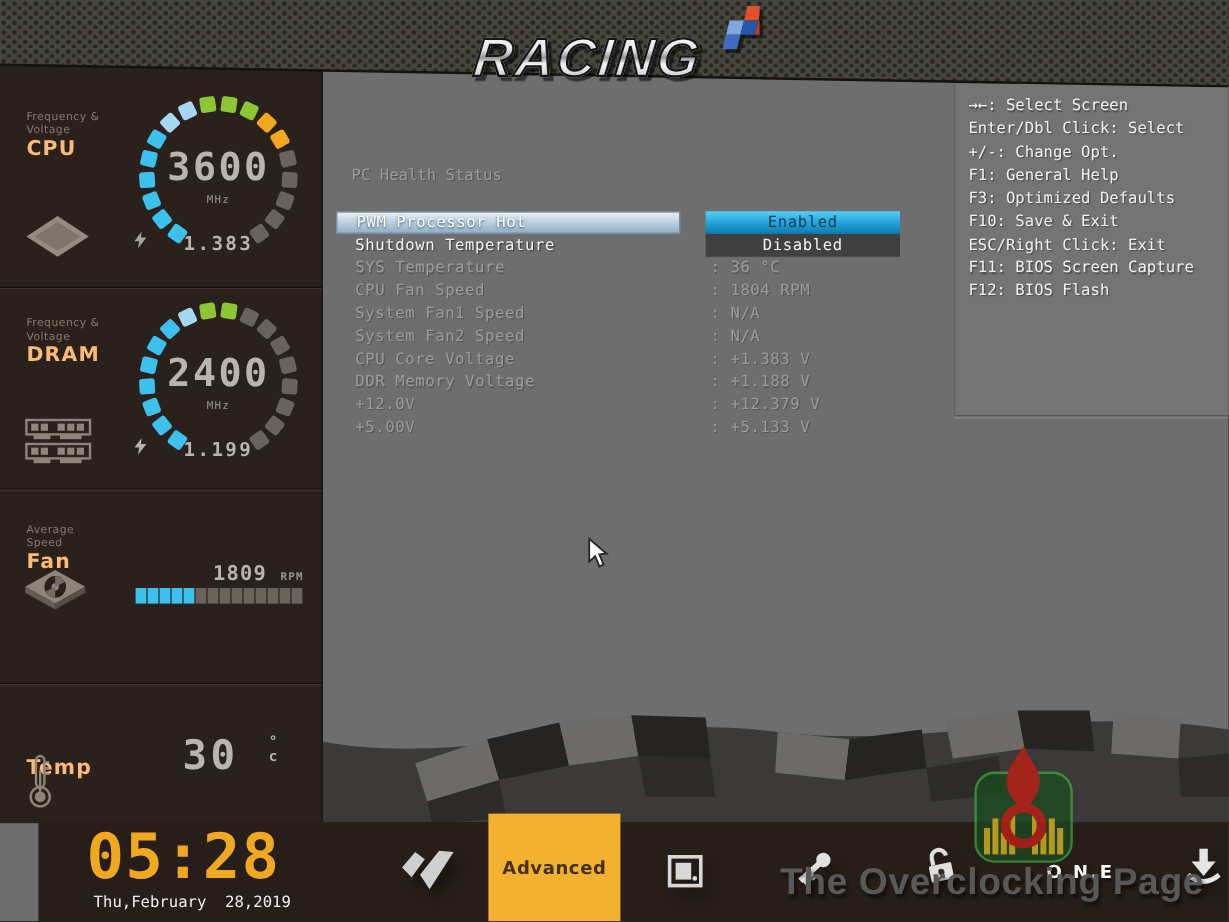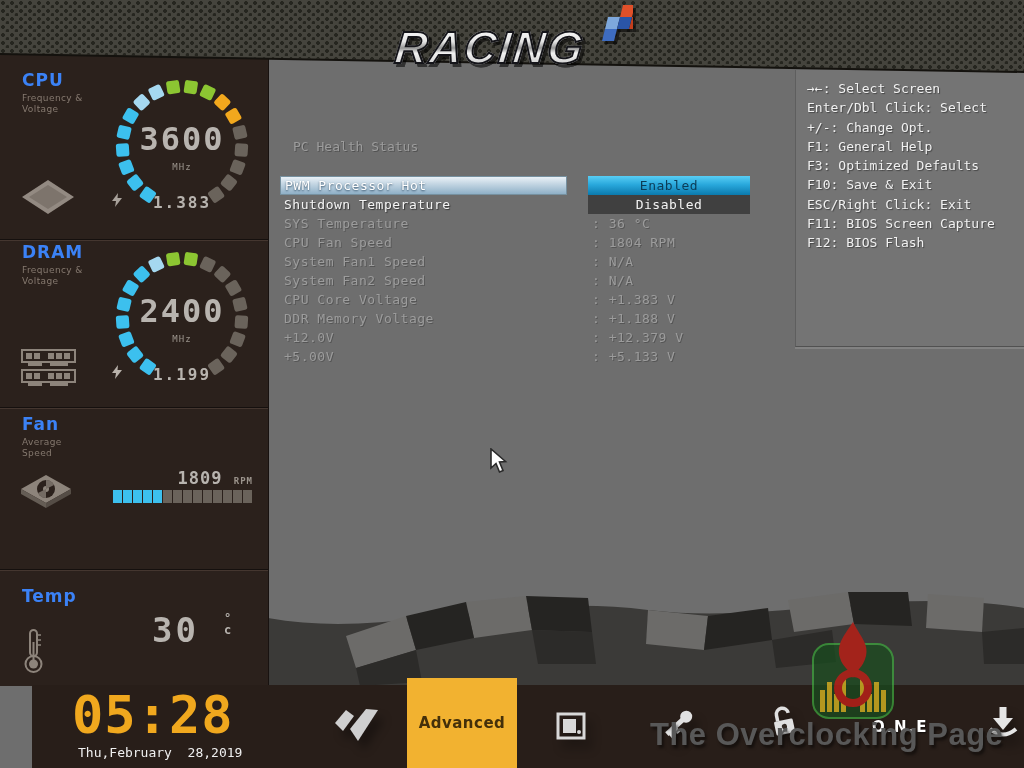--- a/index.html
+++ b/index.html
@@ -23,21 +23,21 @@
     -webkit-background-clip:text;background-clip:text;color:transparent;
     -webkit-text-stroke:2px #15151a;padding:0 4px;}
   .logo-flag{display:inline-block;vertical-align:14px;margin-left:-4px;}
 
   
   .sidebar{position:absolute;left:0;top:0;width:268px;height:686px;background:#2b211c;
     border-right:1px solid #181210;z-index:2;}
   .side-div{position:absolute;left:0;width:268px;height:1px;background:rgba(200,170,150,.16);
     box-shadow:0 -1px 0 rgba(0,0,0,.5);}
   .s-title{position:absolute;left:22px;font-family:"DejaVu Sans",sans-serif;font-weight:bold;
-    font-size:17px;letter-spacing:1px;color:#3b82f6;}
+    font-size:17px;letter-spacing:1px;color:#fdba74;margin-top:44px;}
   .s-sub{position:absolute;left:22px;font-family:"DejaVu Sans",sans-serif;font-size:9px;
     line-height:11px;color:#85796f;letter-spacing:.4px;}
   .gauge{position:absolute;width:140px;height:140px;left:112px;}
   .gauge svg{position:absolute;top:0;left:0;}
   .g-val{position:absolute;top:44px;left:0;width:100%;text-align:center;font-size:32px;
     font-weight:bold;letter-spacing:2px;color:#b8b4af;}
   .g-unit{position:absolute;top:86px;left:0;width:100%;text-align:center;font-size:9px;
     letter-spacing:1px;color:#9b948c;}
   .g-volt{position:absolute;bottom:4px;left:0;width:100%;text-align:center;font-size:16px;
     font-weight:bold;letter-spacing:2px;color:#b8b4af;}
@@ -50,21 +50,21 @@
     letter-spacing:3px;color:#b8b4af;}
   .temp-unit{position:absolute;left:224px;top:612px;display:flex;flex-direction:column;
     font-size:12px;font-weight:bold;line-height:12px;color:#b8b4af;}
   .s-icon{position:absolute;}
 
   
   .pc-title{position:absolute;left:293px;top:139px;font-size:13px;color:#9c9c9c;
     text-shadow:1px 1px 0 rgba(0,0,0,.25);z-index:2;}
   .menu{position:absolute;left:280px;top:176px;z-index:2;}
   .mrow{position:relative;height:19px;width:470px;font-size:13px;line-height:19px;letter-spacing:.5px;}
-  .mrow .lbl{padding-left:4px;margin-top:47px;}
+  .mrow .lbl{padding-left:16px;margin-top:47px;}
   .mrow .val{position:absolute;left:312px;top:0;white-space:pre;}
   .mrow.info{color:#9c9c9c;text-shadow:1px 1px 0 rgba(0,0,0,.22);}
   .mrow.action{color:#f4f4f4;text-shadow:1px 1px 1px rgba(0,0,0,.5);}
   .mrow.selected{width:287px;box-sizing:border-box;border:1px solid #76909f;line-height:17px;
     background:linear-gradient(180deg,#eaf1f7 0%,#c4d6e3 40%,#8fb0c7 100%);
     color:#ffffff;text-shadow:0 1px 2px rgba(40,70,95,.95);}
   .dropdown{position:absolute;left:588px;top:176px;width:162px;z-index:3;font-size:13px;
     text-align:center;letter-spacing:.5px;}
   .opt-enabled{height:19px;line-height:19px;color:#0b3c57;
     background:linear-gradient(180deg,#58cef5 0%,#29a8dc 45%,#0b7aad 100%);}

